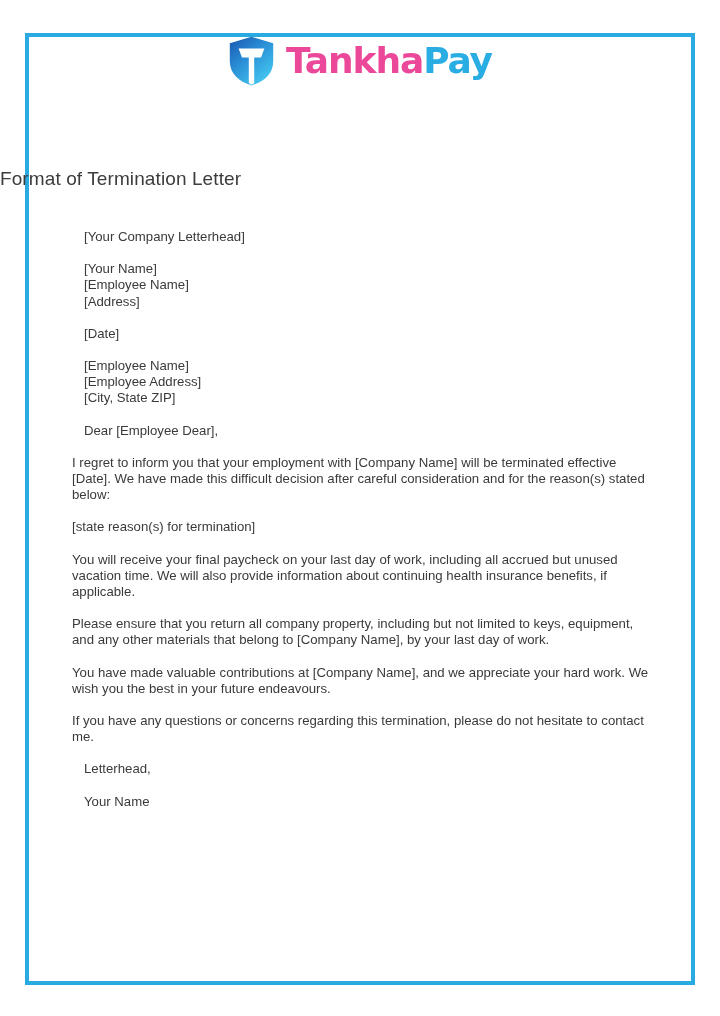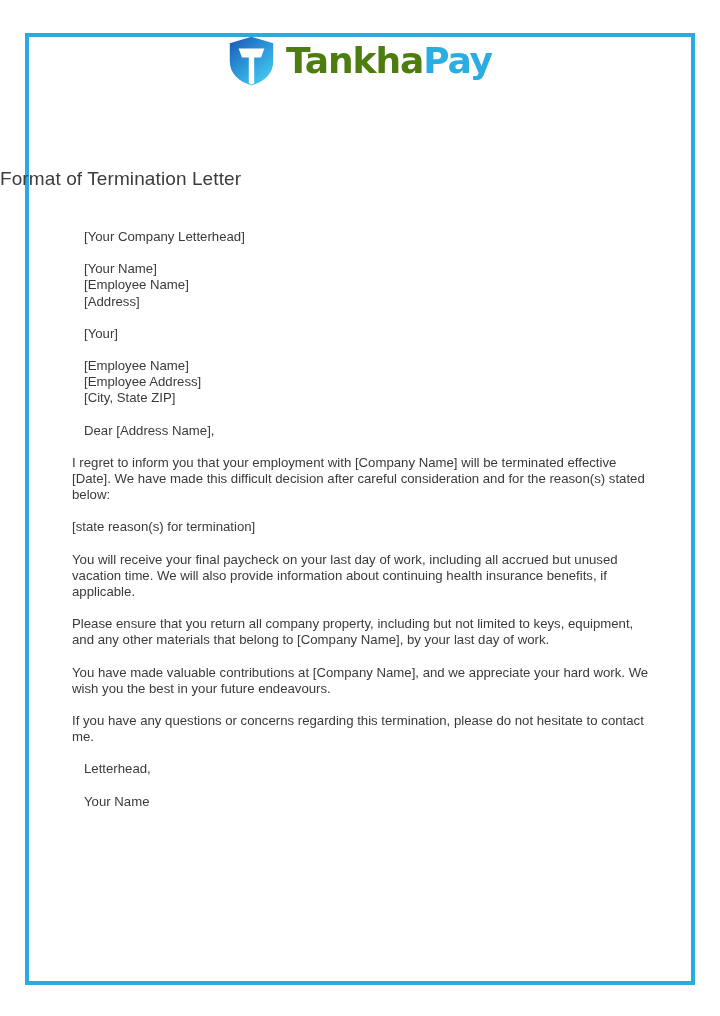--- a/index.html
+++ b/index.html
@@ -56,21 +56,21 @@
   }
   .logo-wordmark {
     font-family: "DejaVu Sans", sans-serif;
     font-size: 36px;
     font-weight: bold;
     letter-spacing: -1.1px;
     line-height: 1;
     white-space: nowrap;
     display: block;
   }
-  .wm-dark { color: #4d7c0f; }
+  .wm-dark { color: #ec4899; }
   .wm-light { color: #2aade3; }
 
   
   .doc-title {
     position: absolute;
     left: 0;
     top: 168px;
     width: 100%;
     font-size: 19px;
     color: #3c3c3c;
@@ -124,25 +124,25 @@
     </div>
   </div>
 
   <h1 class="doc-title">Format of Termination Letter</h1>
 
   <div class="letter-body">
     <p class="blk">[Your Company Letterhead]</p>
     <p class="blk">[Your Name]
 [Employee Name]
 [Address]</p>
-    <p class="blk">[Your]</p>
+    <p class="blk">[Date]</p>
     <p class="blk">[Employee Name]
 [Employee Address]
 [City, State ZIP]</p>
-    <p class="blk">Dear [Address Name],</p>
+    <p class="blk">Dear [Employee Dear],</p>
 
     <p class="para">I regret to inform you that your employment with [Company Name] will be terminated effective [Date]. We have made this difficult decision after careful consideration and for the reason(s) stated below:</p>
     <p class="para">[state reason(s) for termination]</p>
     <p class="para">You will receive your final paycheck on your last day of work, including all accrued but unused vacation time. We will also provide information about continuing health insurance benefits, if applicable.</p>
     <p class="para">Please ensure that you return all company property, including but not limited to keys, equipment, and any other materials that belong to [Company Name], by your last day of work.</p>
     <p class="para">You have made valuable contributions at [Company Name], and we appreciate your hard work. We wish you the best in your future endeavours.</p>
     <p class="para">If you have any questions or concerns regarding this termination, please do not hesitate to contact me.</p>
 
     <p class="blk">Letterhead,</p>
     <p class="blk">Your Name</p>

